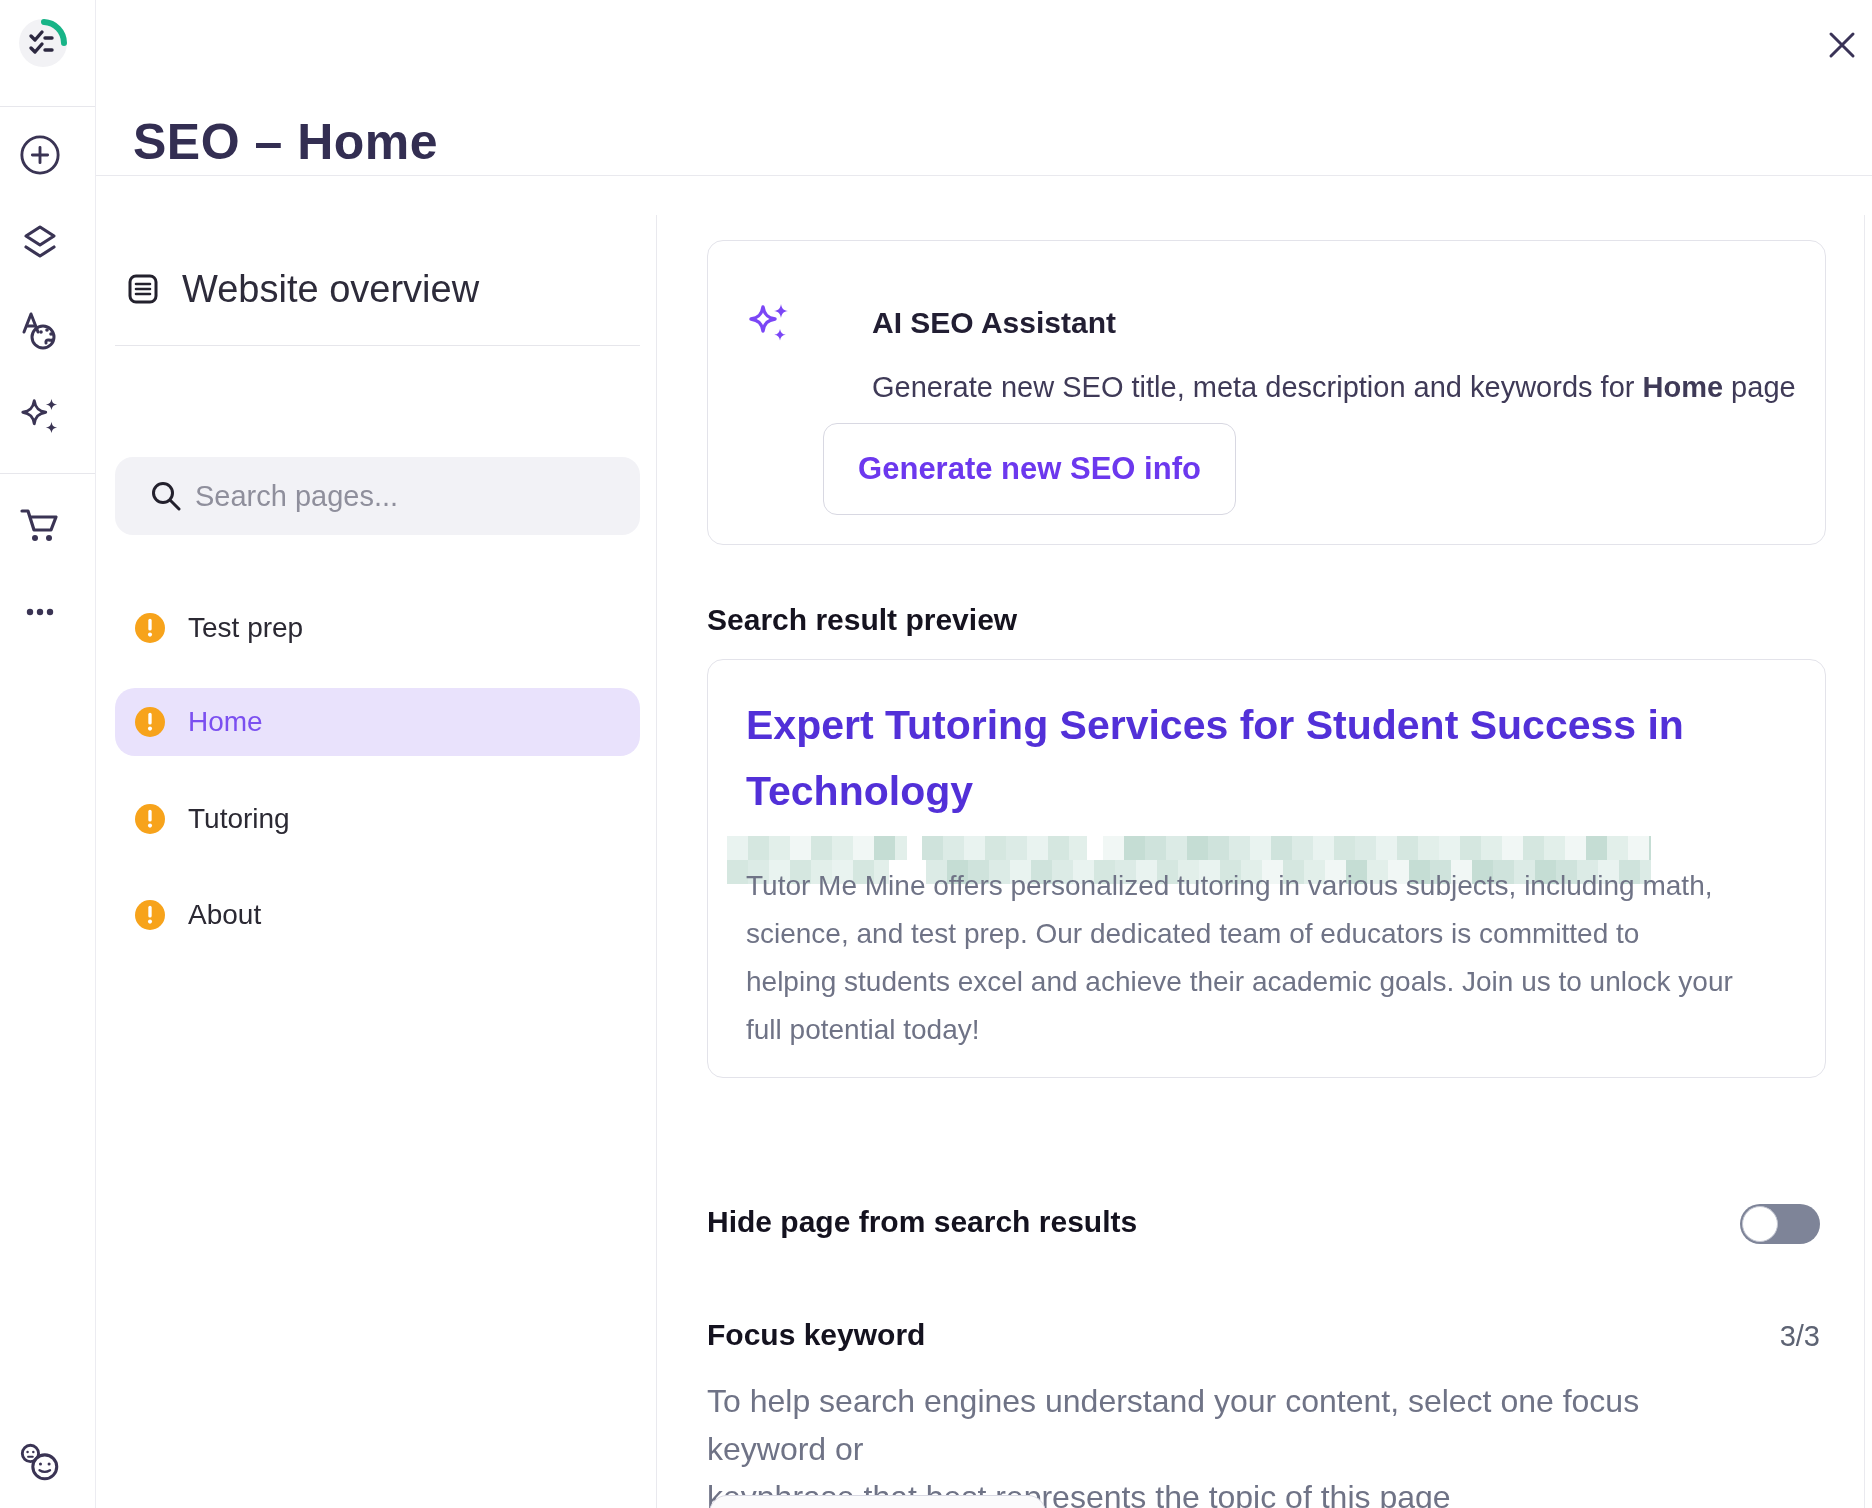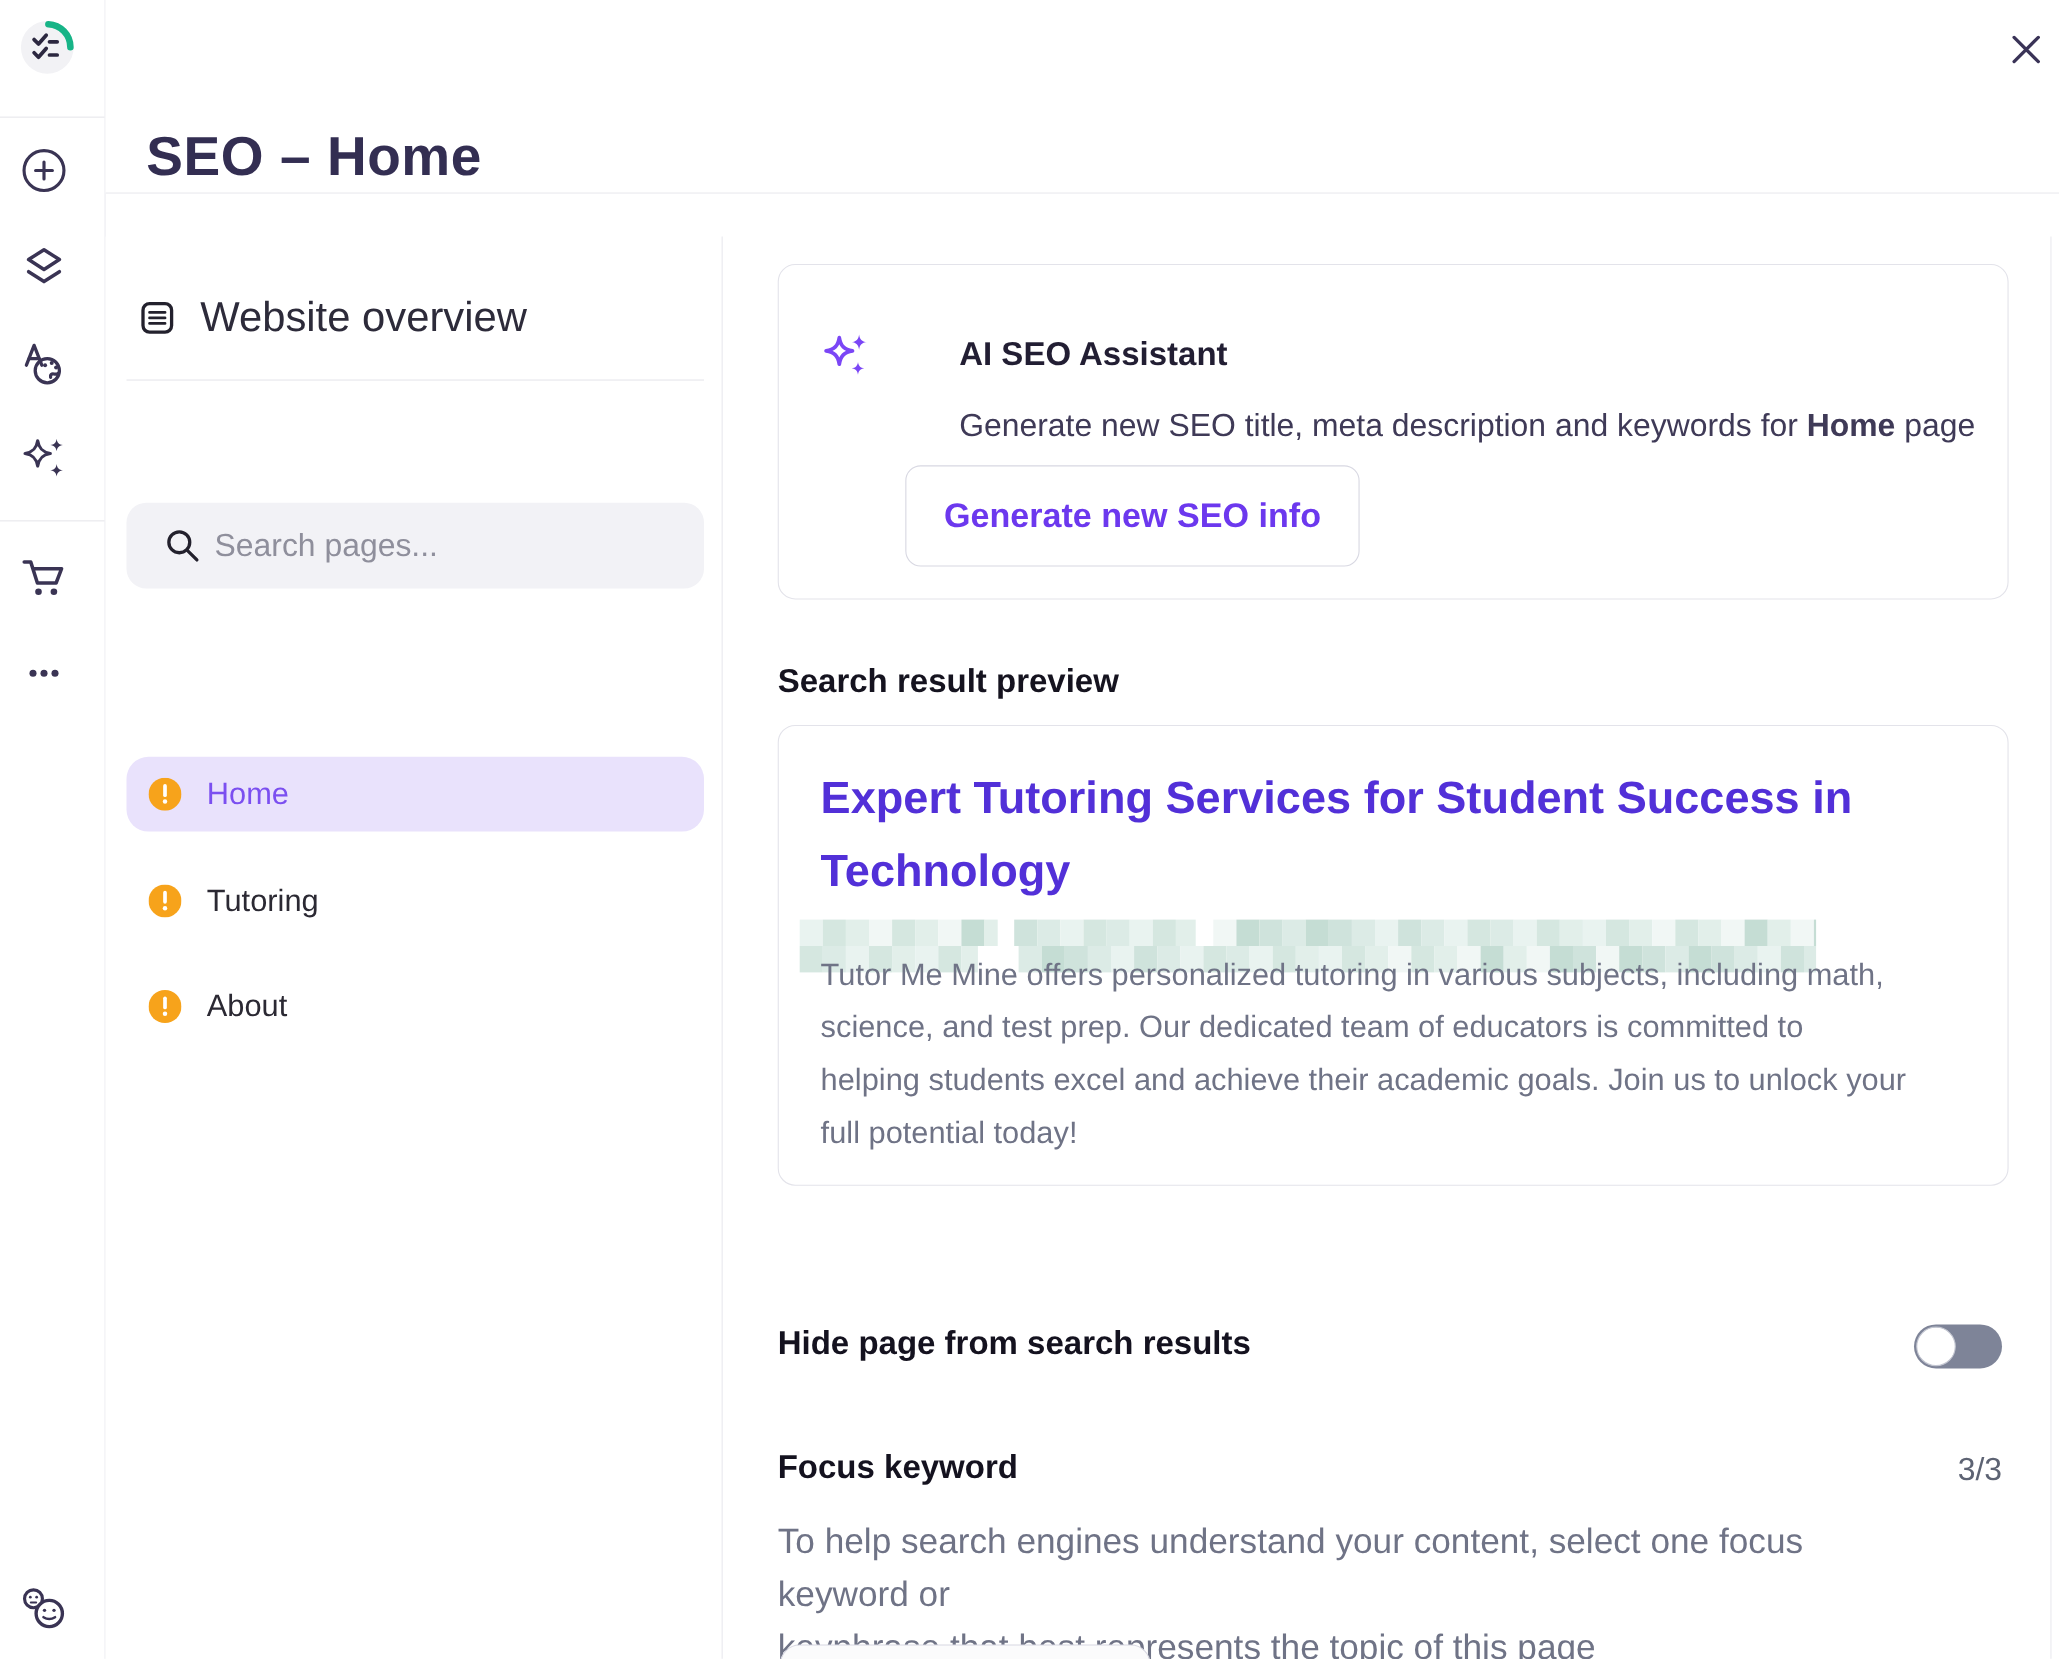--- a/index.html
+++ b/index.html
@@ -202,20 +202,28 @@
 
 
   <div class="search-pill">
     <svg width="36" height="36" viewBox="0 0 36 36">
       <circle cx="15" cy="15" r="9.5" fill="none" stroke="#23212d" stroke-width="3"></circle>
       <path d="M22.5 22.5 L31 31" stroke="#23212d" stroke-width="3" stroke-linecap="round"></path>
     </svg>
     <input type="text" placeholder="Search pages..." style="">
   </div>
 
+  <button class="page-row row-0">
+    <svg class="badge" width="30" height="30" viewBox="0 0 34 34">
+      <circle cx="17" cy="17" r="17" fill="#f7a31b"></circle>
+      <path d="M17 8.5 v9.5" stroke="#fff" stroke-width="3.8" stroke-linecap="round"></path>
+      <circle cx="17" cy="24.5" r="2.3" fill="#fff"></circle>
+    </svg>
+    <span class="lbl">Test prep</span>
+  </button>
 
   <button class="page-row row-1 selected">
     <svg class="badge" width="30" height="30" viewBox="0 0 34 34">
       <circle cx="17" cy="17" r="17" fill="#f7a31b"></circle>
       <path d="M17 8.5 v9.5" stroke="#fff" stroke-width="3.8" stroke-linecap="round"></path>
       <circle cx="17" cy="24.5" r="2.3" fill="#fff"></circle>
     </svg>
     <span class="lbl">Home</span>
   </button>
 

